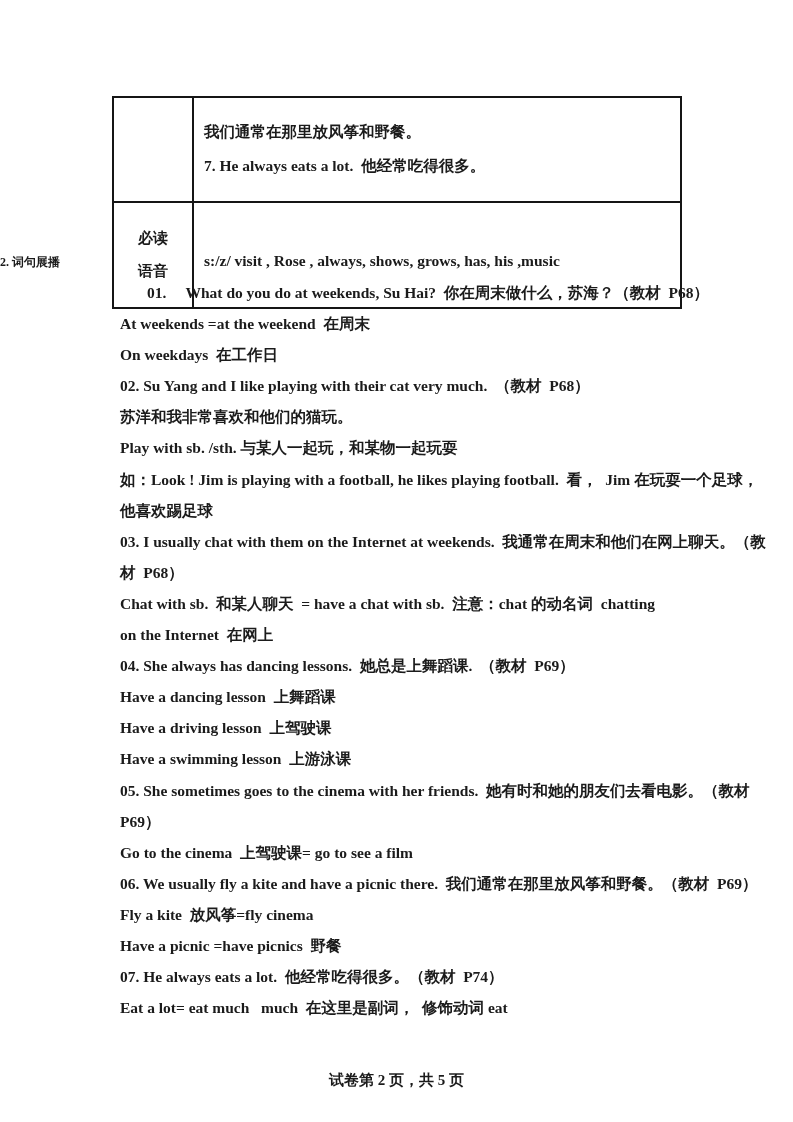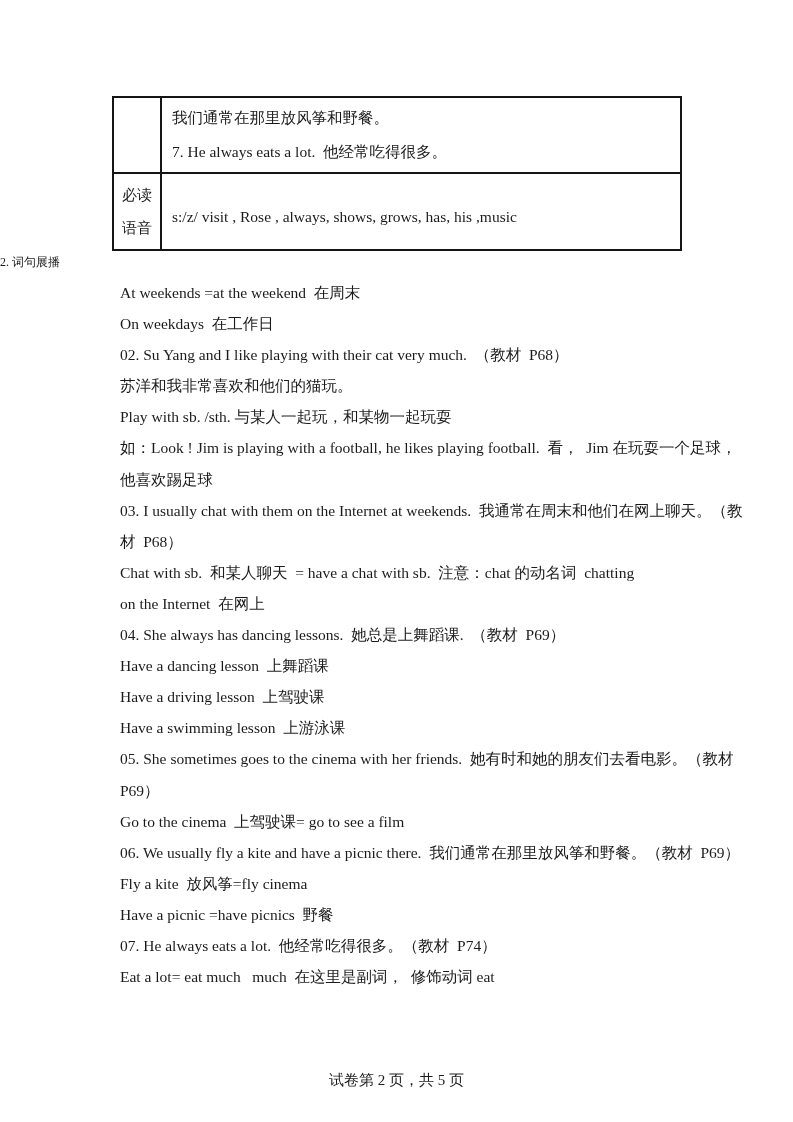--- a/index.html
+++ b/index.html
@@ -4,34 +4,35 @@
 <style>
   html, body { margin: 0; padding: 0; background: #ffffff; }
   .page {
     position: relative;
     width: 793px;
     height: 1122px;
     background: #ffffff;
     color: #1b1b1b;
     font-family: "Liberation Serif", "DejaVu Serif", serif;
     overflow: hidden;
+    font-weight: bold;
   }
   .doc-table {
     position: absolute;
     left: 112px;
     top: 96px;
     width: 570px;
     border-collapse: collapse;
     table-layout: fixed;
     font-size: 15.5px;
     color: #1b1b1b;
   }
   .doc-table td {
     border: 2px solid #151515;
-    padding: 0;
+    padding: 16px;
     vertical-align: middle;
   }
   .doc-table td.col-label {
     width: 46px;
     text-align: center;
     font-size: 15px;
   }
   .doc-table .label-line { line-height: 33px; }
   .doc-table td.col-content { padding: 1px 8px 2px 10px; }
   .doc-table .cell-line { line-height: 34px; white-space: pre; }
@@ -96,20 +97,21 @@
         <td class="col-content">
           <div class="cell-line">s:/z/ visit , Rose , always, shows, grows, has, his ,music</div>
         </td>
       </tr>
     </tbody>
   </table>
 
   <div class="section-heading">2. 词句展播</div>
 
   <div class="content">
+    <p class="indented">01.     What do you do at weekends, Su Hai?  你在周末做什么，苏海？（教材  P68）</p>
     <p>At weekends =at the weekend  在周末</p>
     <p>On weekdays  在工作日</p>
     <p>02. Su Yang and I like playing with their cat very much.  （教材  P68）</p>
     <p>苏洋和我非常喜欢和他们的猫玩。</p>
     <p>Play with sb. /sth. 与某人一起玩，和某物一起玩耍</p>
     <p>如：Look ! Jim is playing with a football, he likes playing football.  看，  Jim 在玩耍一个足球，</p>
     <p>他喜欢踢足球</p>
     <p>03. I usually chat with them on the Internet at weekends.  我通常在周末和他们在网上聊天。（教</p>
     <p>材  P68）</p>
     <p>Chat with sb.  和某人聊天  = have a chat with sb.  注意：chat 的动名词  chatting</p>

